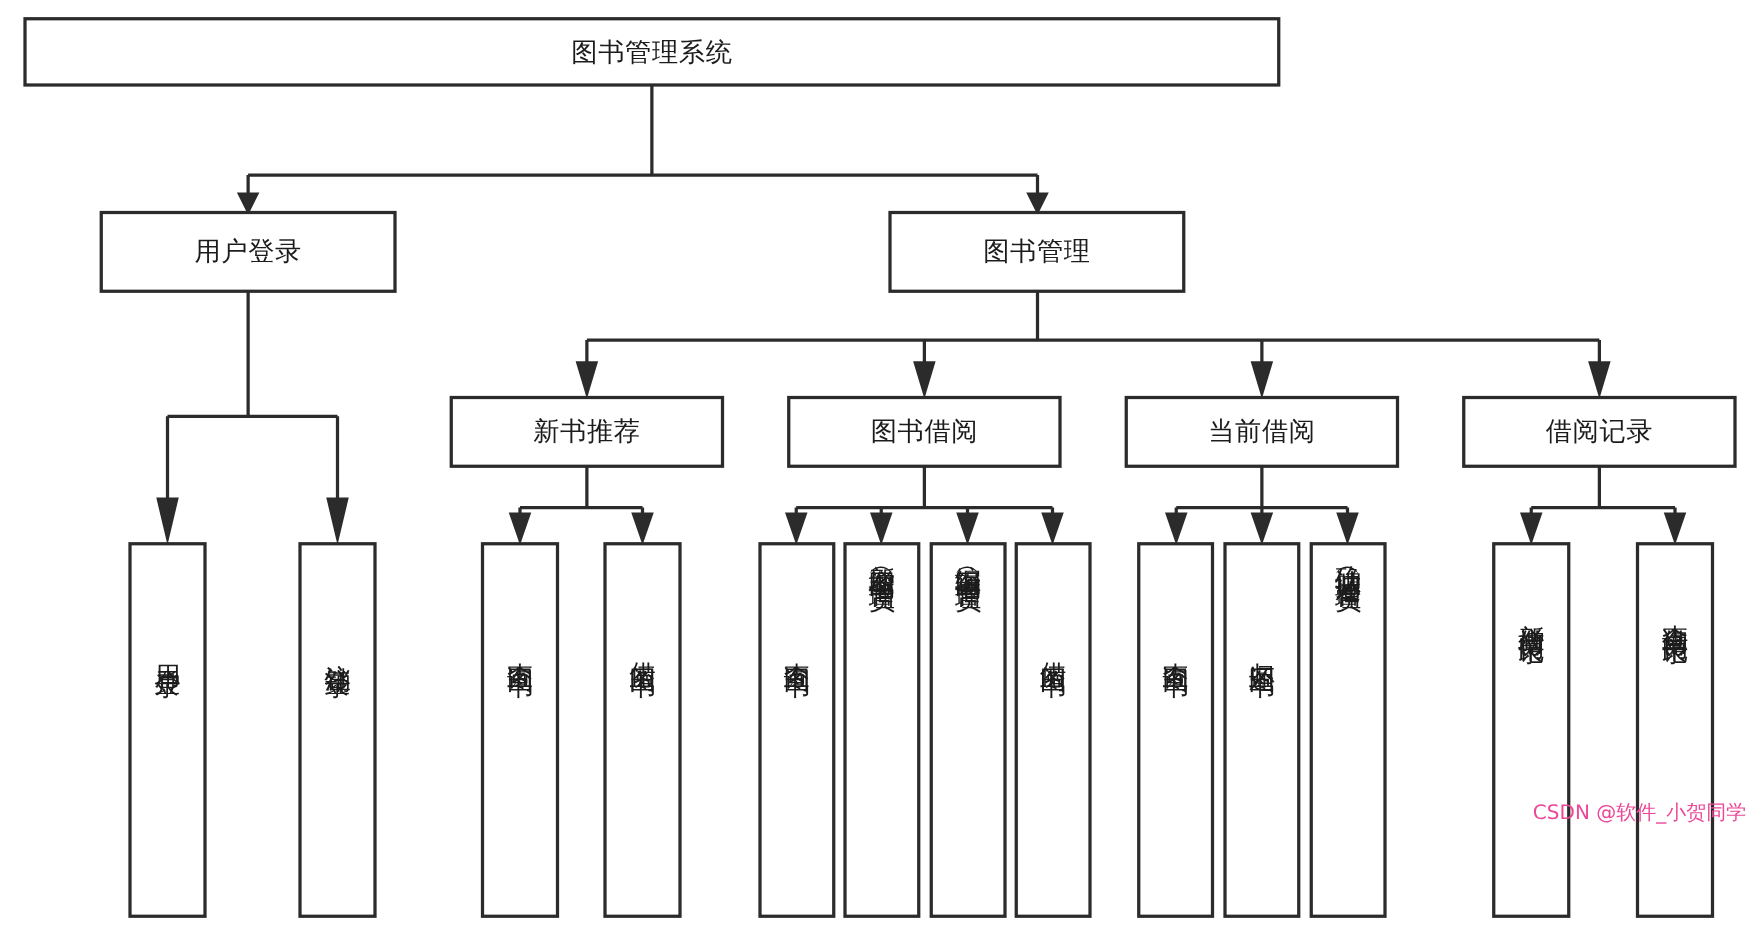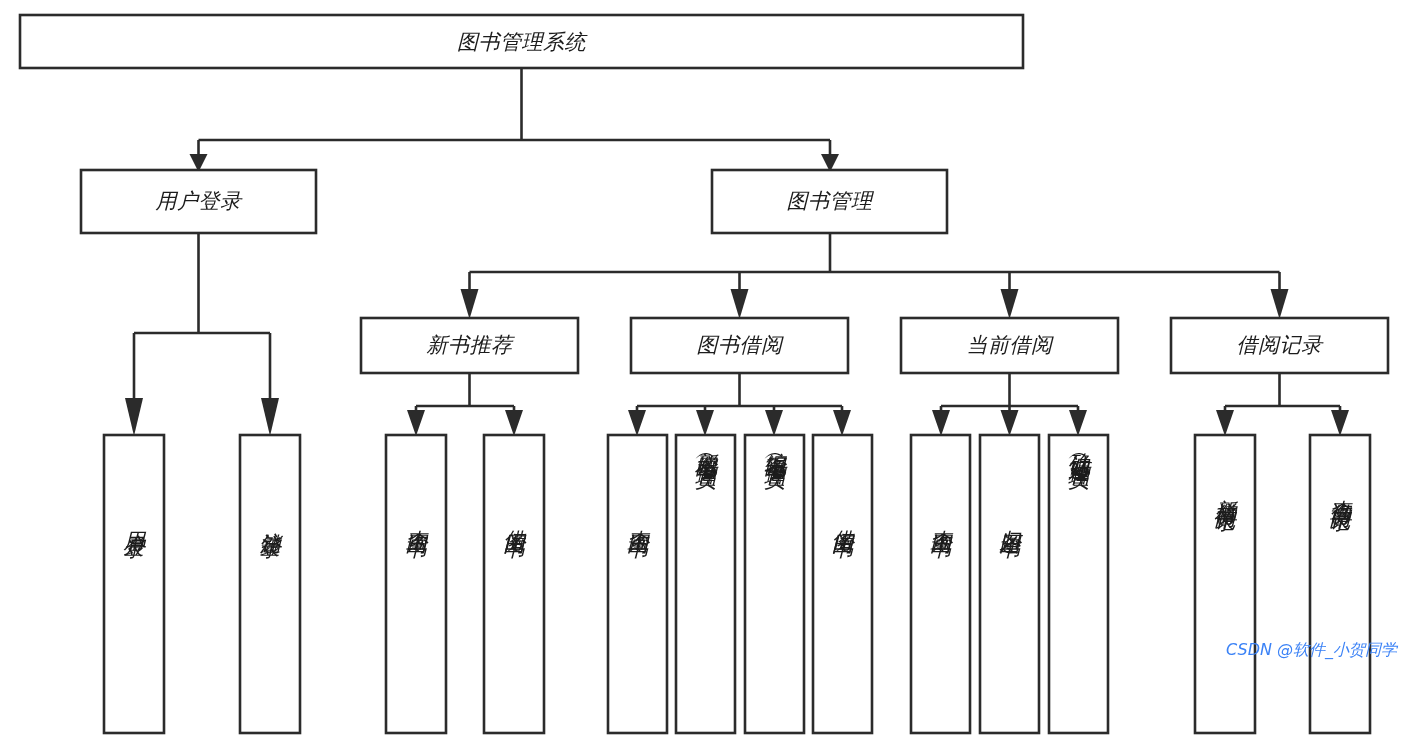--- a/index.html
+++ b/index.html
@@ -11,21 +11,20 @@
     width: 1405px;
     height: 747px;
     font-family: "DejaVu Sans", "Liberation Sans", sans-serif;
     overflow: hidden;
     position: relative;
   }
   #diagram-root {
     position: relative;
     width: 1405px;
     height: 666px;
-    font-style: italic;
   }
   svg.diagram {
     position: absolute;
     top: 0;
     left: 0;
     width: 1405px;
     height: 747px;
     display: block;
   }
   .node-box {
@@ -59,21 +58,21 @@
     writing-mode: vertical-rl;
     glyph-orientation-vertical: 0;
     letter-spacing: 2.5px;
   }
   .watermark {
     position: absolute;
     right: 8px;
     bottom: 5px;
     font-family: "DejaVu Sans", "Liberation Sans", sans-serif;
     font-size: 16px;
-    color: #3b82f6;
+    color: #ec4899;
     white-space: nowrap;
     user-select: none;
   }
 </style>
 </head>
 <body>
 
 <div id="diagram-root">
 
   <svg class="diagram" viewBox="0 0 1405 747" xmlns="http://www.w3.org/2000/svg">

